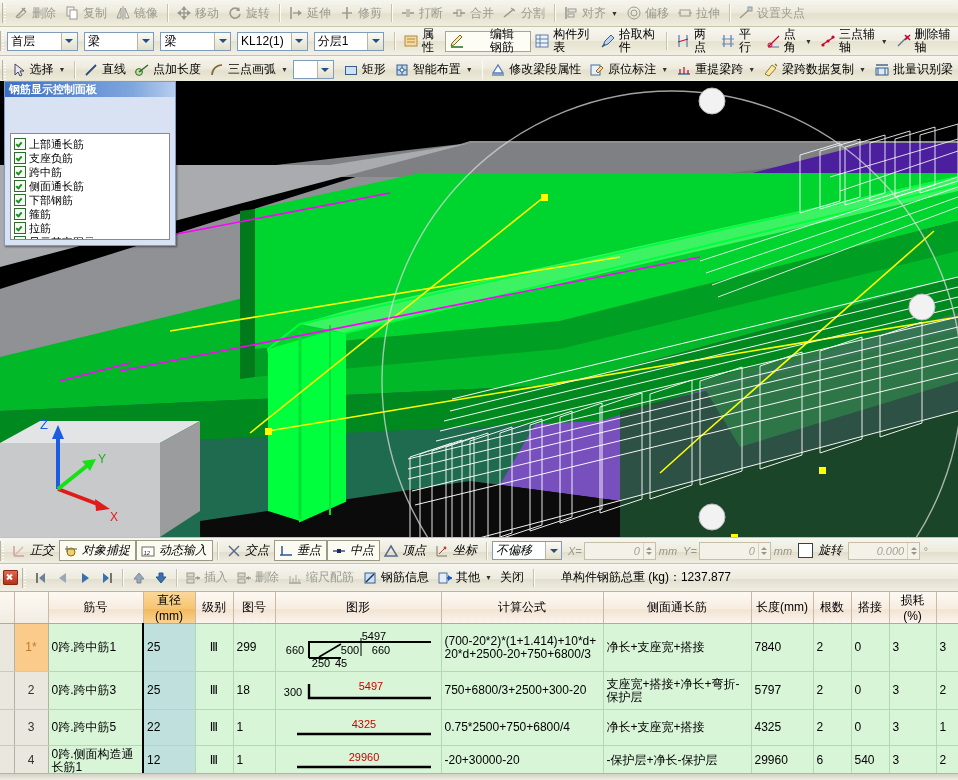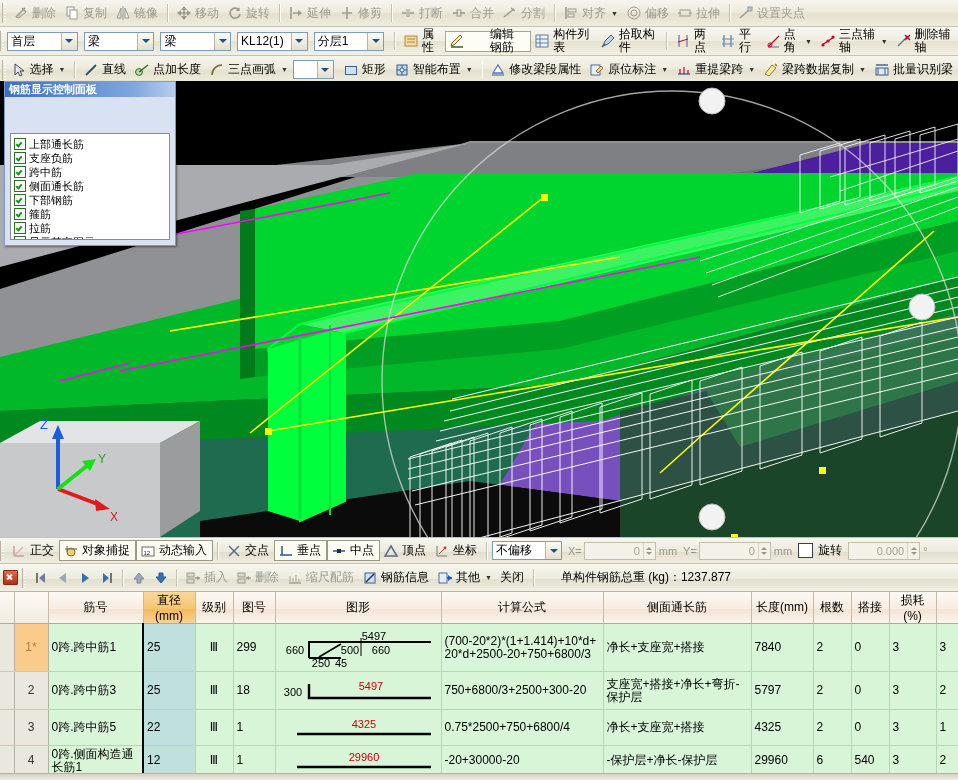--- a/index.html
+++ b/index.html
@@ -83,21 +83,21 @@
     border-left:2px solid #1f8f1f;border-bottom:2px solid #1f8f1f;
     transform:rotate(-50deg);
   }
   .chk .t{font-size:11px;line-height:12px;color:#000;}
 
   
   .snapbar{
     position:absolute;left:0;top:537px;width:958px;height:27px;box-sizing:border-box;
     display:flex;align-items:center;
     background:linear-gradient(to bottom,#f7f6f0,#eceadb 55%,#e2dece 57%,#f0eee2);
-    border-top:1px solid #c8c4ab;border-bottom:1px solid #c8c4ab;
+    border-top:1px solid #c8c4ab;border-bottom:1px solid #c8c4ab;font-style:italic;
   }
   .snapbar .tbitem.on{border:1px solid #9a9a86;background:#fbfbf2;}
   .spin{
     display:flex;align-items:center;height:18px;border:1px solid #c3bfa9;background:#f4f2e8;
     width:72px;box-sizing:border-box;color:#a5a195;
   }
   .spin .v{flex:1;text-align:right;padding-right:3px;font-size:11px;}
   .spin .b{width:11px;height:16px;display:flex;flex-direction:column;justify-content:center;align-items:center;
      border-left:1px solid #d7d3c2;gap:2px;}
   .spin .b i{width:0;height:0;border-left:3px solid transparent;border-right:3px solid transparent;}

